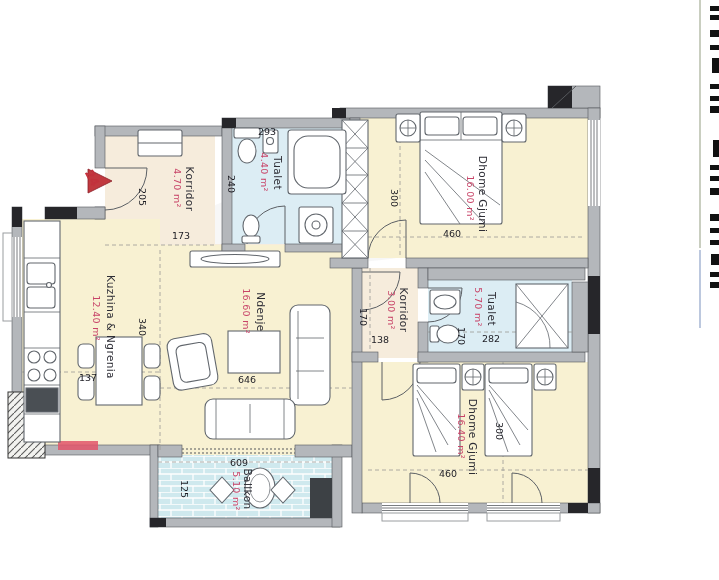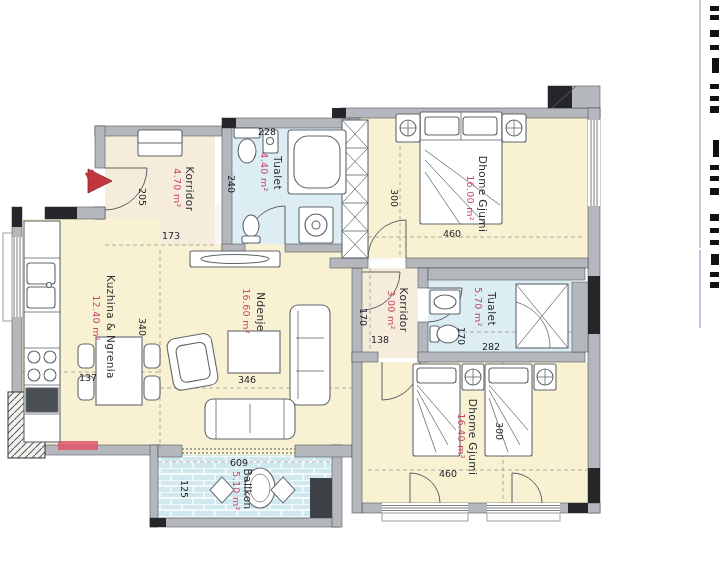--- a/index.html
+++ b/index.html
@@ -333,30 +333,30 @@
 <div class="lbl v room" style="left:111px;top:327px">Kuzhina &amp; Ngrenia</div>
 <div class="lbl v area" style="left:96px;top:318px">12.40 m²</div>
 
 <div class="lbl v room" style="left:261px;top:312px">Ndenje</div>
 <div class="lbl v area" style="left:246px;top:311px">16.60 m²</div>
 
 <div class="lbl v room" style="left:248px;top:489px">Ballkon</div>
 <div class="lbl v area" style="left:236px;top:491px">5.10 m²</div>
 
 <div class="lbl v dim" style="left:142px;top:197px">205</div>
-<div class="lbl dim" style="left:171px;top:236px">173</div>
-<div class="lbl dim" style="left:267px;top:132px">228</div>
+<div class="lbl dim" style="left:181px;top:236px">173</div>
+<div class="lbl dim" style="left:267px;top:132px">293</div>
 <div class="lbl v dim" style="left:231px;top:184px">240</div>
 <div class="lbl v dim" style="left:394px;top:198px">300</div>
 <div class="lbl dim" style="left:452px;top:234px">460</div>
 <div class="lbl v dim" style="left:142px;top:327px">340</div>
 <div class="lbl dim" style="left:88px;top:378px">137</div>
-<div class="lbl dim" style="left:247px;top:380px">346</div>
+<div class="lbl dim" style="left:247px;top:380px">646</div>
 <div class="lbl v dim" style="left:363px;top:317px">170</div>
 <div class="lbl dim" style="left:380px;top:340px">138</div>
 <div class="lbl v dim" style="left:461px;top:336px">170</div>
-<div class="lbl dim" style="left:491px;top:347px">282</div>
+<div class="lbl dim" style="left:491px;top:339px">282</div>
 <div class="lbl v dim" style="left:499px;top:431px">300</div>
 <div class="lbl dim" style="left:448px;top:474px">460</div>
 <div class="lbl dim" style="left:239px;top:463px">609</div>
 <div class="lbl v dim" style="left:184px;top:489px">125</div>
 
 </div>
 
 </body></html>

